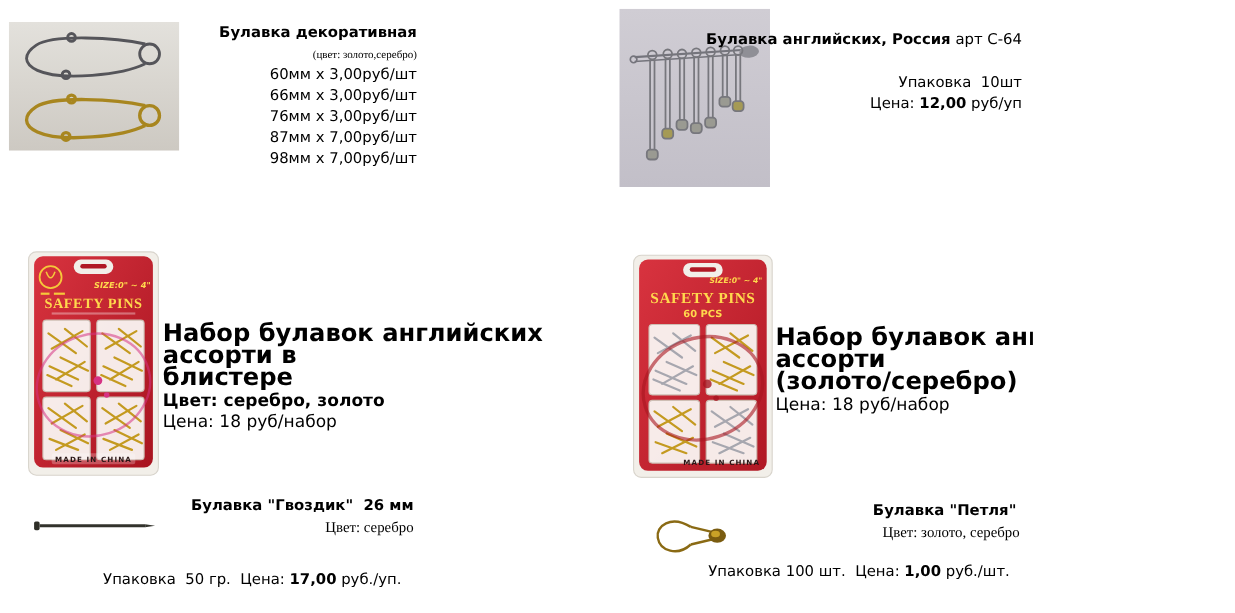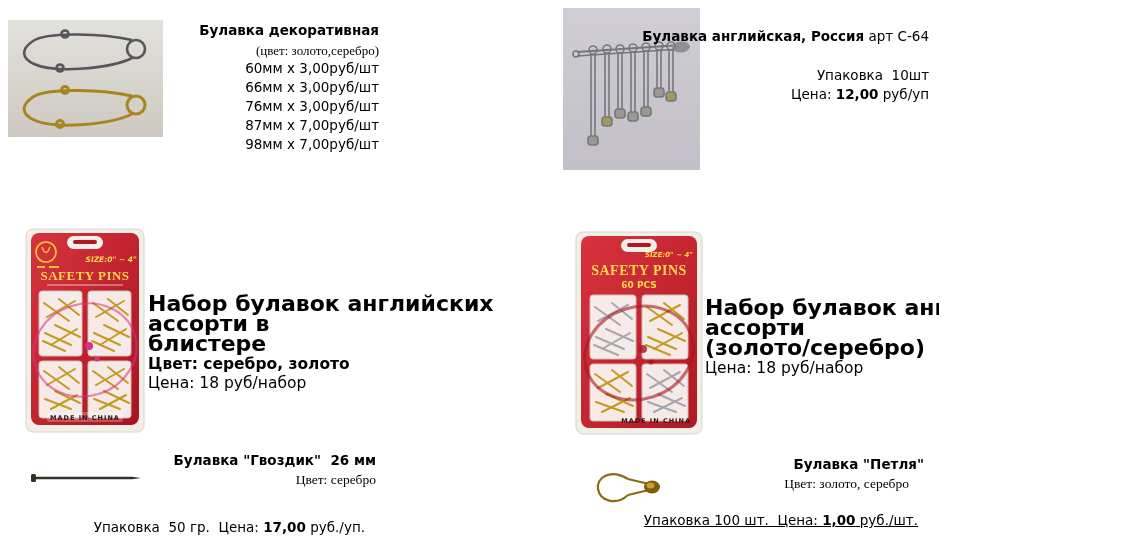--- a/index.html
+++ b/index.html
@@ -9,21 +9,21 @@
   .photo svg{display:block;width:100%;height:100%;}
   .serif{font-family:"Liberation Serif","DejaVu Serif",serif;}
   .pre{white-space:pre;}
   .nowrap{white-space:pre;}
   b.pv{font-weight:bold;}
 
   
   .photo1{left:8px;top:20px;width:155px;height:117px;}
   .info1{right:560px;top:22px;text-align:right;}
   .info1 .title{font-size:13.5px;font-weight:bold;line-height:17px;}
-  .info1 .subtitle{font-size:13px;margin-top:4px;line-height:16px;}
+  .info1 .subtitle{font-size:10px;margin-top:4px;line-height:16px;}
   .info1 .pack{margin-top:17px;font-size:13.5px;line-height:19px;}
   .info1 .plist div{font-size:13.5px;line-height:19px;}
 
   
   .photo2{left:563px;top:8px;width:137px;height:162px;}
   .info2{right:10px;top:28px;text-align:right;font-size:13.5px;}
   .info2 .titleline{line-height:17px;}
   .info2 .titleline .tb{font-weight:bold;}
   .info2 .pack{margin-top:21px;line-height:19px;}
   .info2 .price{line-height:19px;}
@@ -42,22 +42,22 @@
 
   
   .photo5{left:28px;top:470px;width:115px;height:16px;}
   .title5{right:563px;top:452px;font-size:13.5px;font-weight:bold;}
   .color5{right:563px;top:472px;font-size:13.5px;}
   .packprice5{right:574px;top:519px;font-size:13.5px;}
 
   
   .photo6{left:592px;top:466px;width:72px;height:44px;}
   .title6{right:15px;top:456px;font-size:13.5px;font-weight:bold;}
-  .color6{right:30px;top:476px;font-size:13.5px;}
-  .packprice6{right:21px;top:512px;font-size:13.5px;text-decoration:underline;}
+  .color6{right:12px;top:476px;font-size:13.5px;}
+  .packprice6{right:21px;top:512px;font-size:13.5px;}
 
   .brandtext{font-family:"Liberation Serif","DejaVu Serif",serif;font-weight:bold;letter-spacing:.5px;}
 </style>
 </head>
 <body>
 
 <div class="page">
 
   <div class="abs photo photo1">
     <svg viewBox="0 0 155 117" xmlns="http://www.w3.org/2000/svg">
@@ -149,21 +149,21 @@
         <g>
             <circle cx="108" cy="38" r="4"></circle>
             <line x1="106" y1="42" x2="106" y2="86"></line>
             <line x1="110" y1="42" x2="110" y2="84"></line>
             <rect x="103" y="84" width="10" height="9" rx="3" fill="#a59a55"></rect>
           </g>
       </g>
     </svg>
   </div>
   <div class="abs info2">
-    <div class="titleline"><span class="tb">Булавка английская, Россия</span><span class="pre"> арт С-64</span></div>
+    <div class="titleline"><span class="tb">Булавка английских, Россия</span><span class="pre"> арт С-64</span></div>
     <div class="pack pre">Упаковка  10шт</div>
     <div class="price"><span class="pre">Цена: </span><b class="pv">12,00</b><span class="pre"> руб/уп</span></div>
   </div>
 
   <div class="abs photo photo3">
     <svg viewBox="0 0 120 205" xmlns="http://www.w3.org/2000/svg">
       <defs>
         <linearGradient id="red1" x1="0" y1="0" x2="1" y2="1">
           <stop offset="0" stop-color="#d8333f"></stop>
             <stop offset="1" stop-color="#a81420"></stop>

